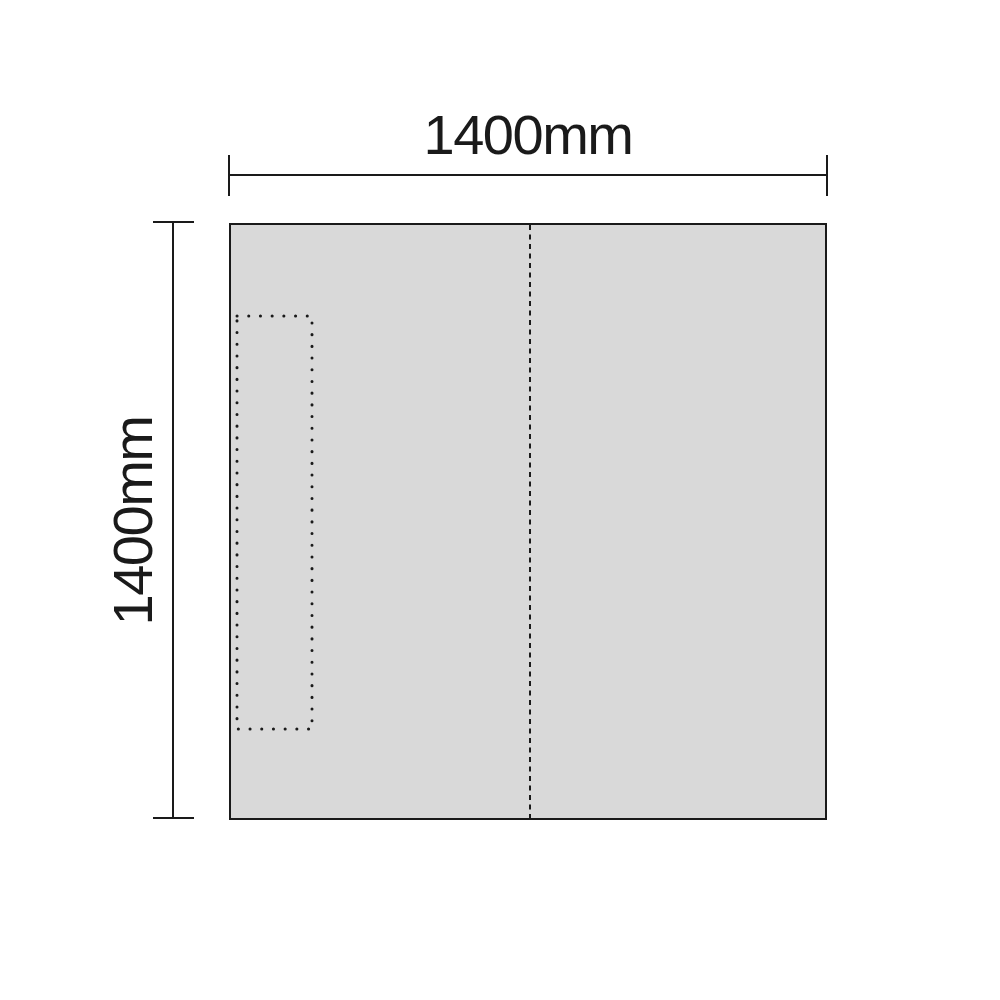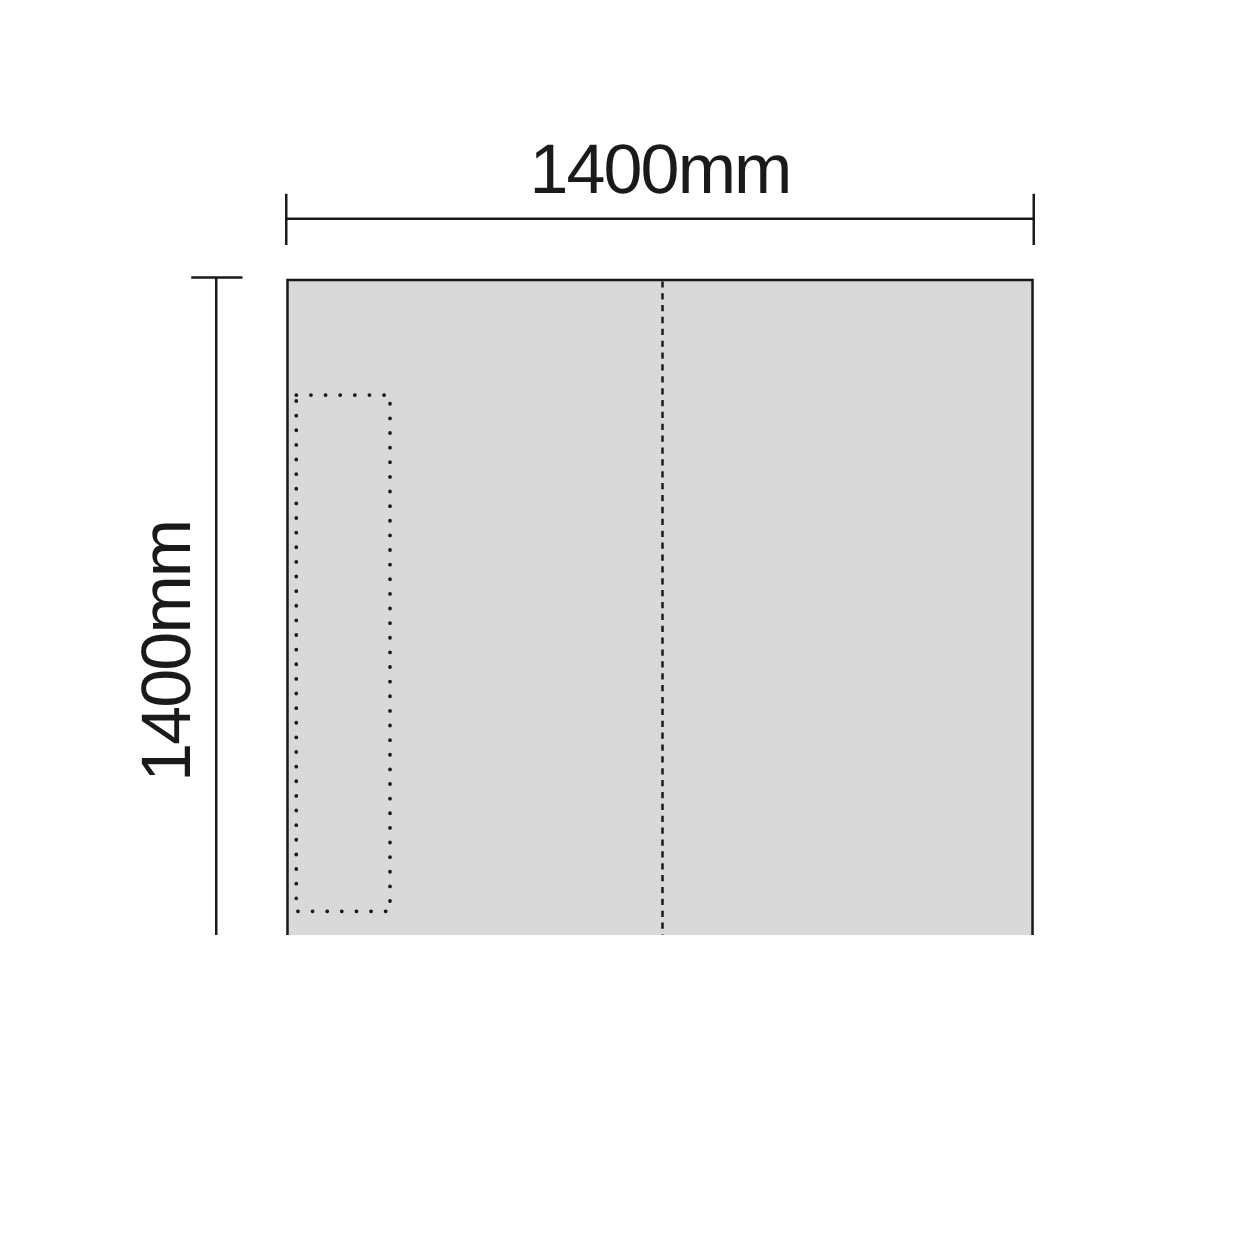--- a/index.html
+++ b/index.html
@@ -1,20 +1,20 @@
 <!DOCTYPE html>
 <html><head>
 <meta charset="utf-8">
 <style>
   * { margin: 0; padding: 0; box-sizing: border-box; }
   html, body { background: #ffffff; }
   .canvas {
     position: relative;
     width: 1000px;
-    height: 748px;
+    height: 1000px;
     background: #ffffff;
     font-family: "Liberation Sans", sans-serif;
     color: #1a1a1a;
     overflow: hidden;
   }
 
   
   .dim-label {
     position: absolute;
     font-size: 56px;

